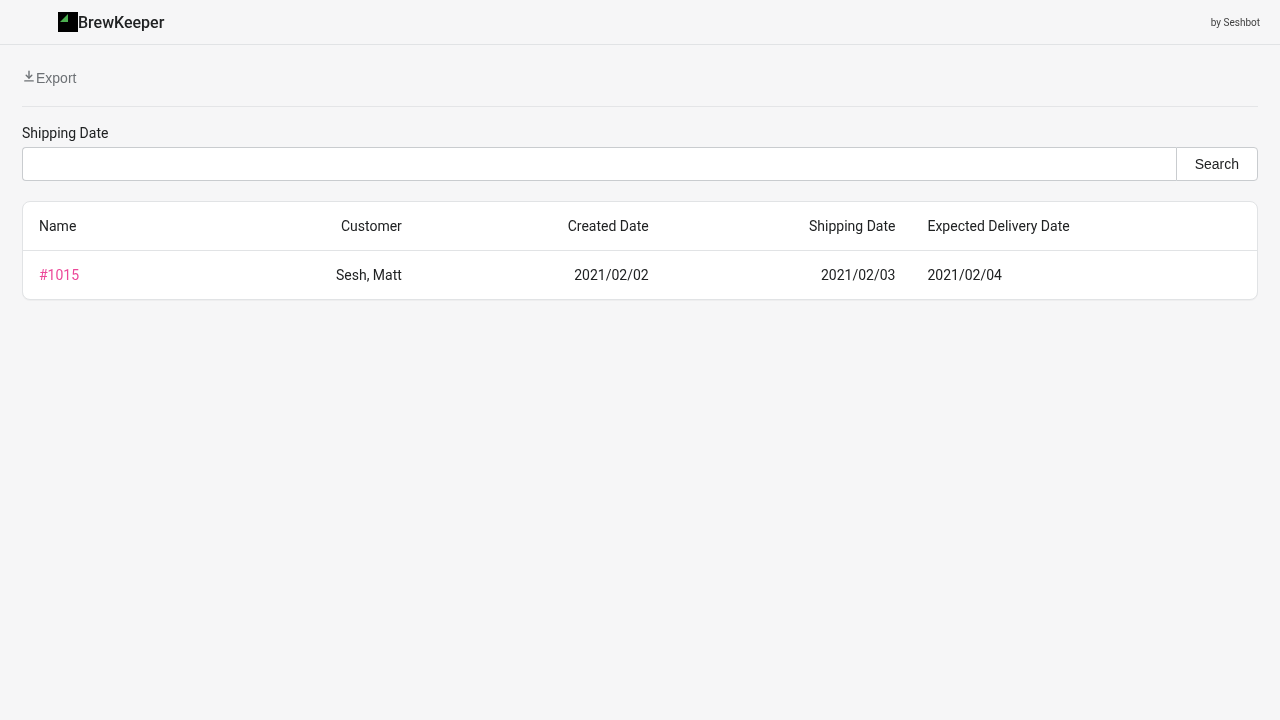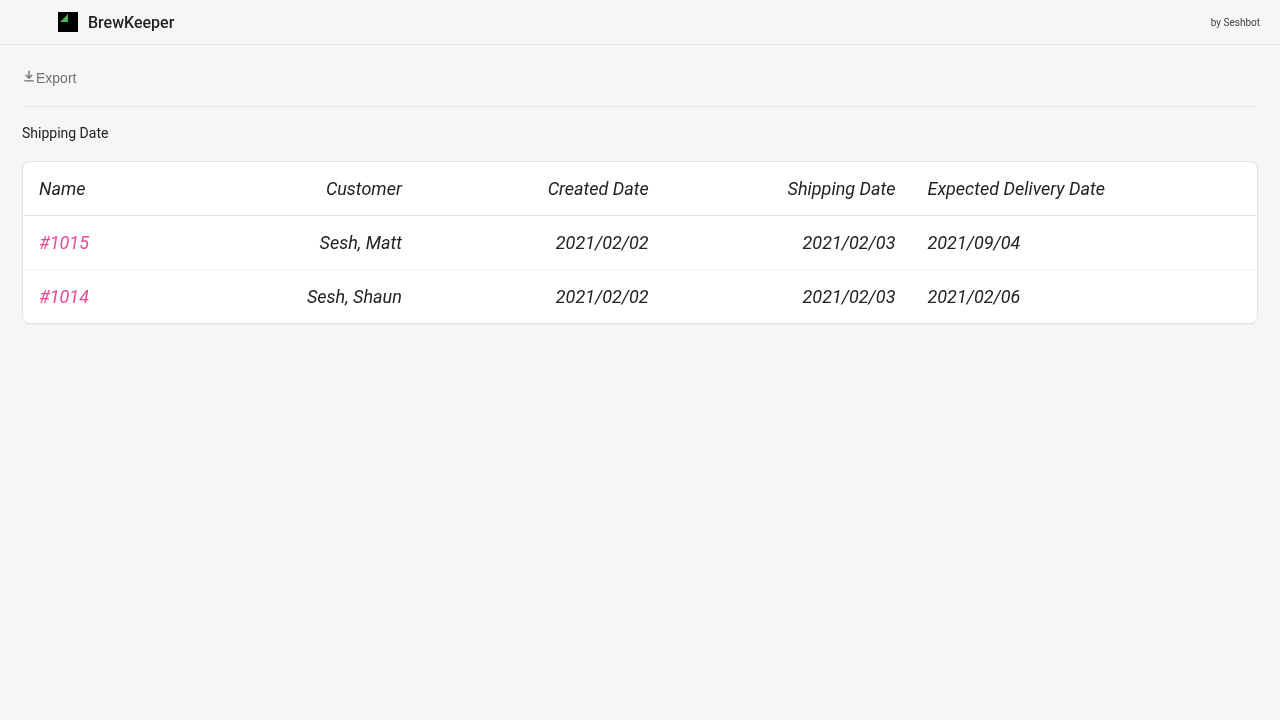--- a/index.html
+++ b/index.html
@@ -15,21 +15,20 @@
       display: flex;
       align-items: center;
       justify-content: space-between;
       padding: 12px 20px;
       border-bottom: 1px solid #e1e3e5;
       background: #f6f6f7;
     }
     .brand {
       display: flex;
       align-items: center;
-      gap: 10px;
       padding-left: 38px;
     }
     .brand-logo {
       width: 20px;
       height: 20px;
       background: #000;
       position: relative;
       display: inline-block;
     }
     .brand-logo::before {
@@ -117,23 +116,22 @@
       border-radius: 8px;
       overflow: hidden;
       box-shadow: 0 1px 0 rgba(0,0,0,0.03);
     }
     table {
       width: 100%;
       border-collapse: collapse;
     }
     th, td {
       padding: 16px 16px;
-      font-size: 18px;
+      font-size: 14px;
       text-align: left;
-      font-style: italic;
     }
     th {
       font-weight: 400;
       color: #202223;
       border-bottom: 1px solid #e1e3e5;
     }
     tbody tr + tr td {
       border-top: 1px solid #f1f2f3;
     }
     .col-customer { text-align: right; }
@@ -167,44 +165,41 @@
         <path d="M4 17h12"></path>
       </svg>
     </span>
     <span>Export</span>
   </button>
 
   <hr class="divider">
 
   <div class="filter">
     <label class="filter-label">Shipping Date</label>
+    <div class="search-row">
+      <input class="search-input" type="text" value="" style="">
+      <button class="search-btn">Search</button>
+    </div>
   </div>
 
   <div class="table-card">
     <table>
       <thead>
         <tr>
           <th style="width:18%">Name</th>
           <th style="width:14%" class="col-customer">Customer</th>
           <th style="width:20%" class="col-created">Created Date</th>
           <th style="width:20%" class="col-shipping">Shipping Date</th>
           <th style="width:28%" class="col-expected">Expected Delivery Date</th>
         </tr>
       </thead>
       <tbody>
         <tr>
           <td><span class="link">#1015</span></td>
           <td class="col-customer">Sesh, Matt</td>
           <td class="col-created">2021/02/02</td>
           <td class="col-shipping">2021/02/03</td>
-          <td class="col-expected">2021/09/04</td>
-        </tr>
-        <tr>
-          <td><span class="link">#1014</span></td>
-          <td class="col-customer">Sesh, Shaun</td>
-          <td class="col-created">2021/02/02</td>
-          <td class="col-shipping">2021/02/03</td>
-          <td class="col-expected">2021/02/06</td>
+          <td class="col-expected">2021/02/04</td>
         </tr>
       </tbody>
     </table>
   </div>
 </div>
 
 </body></html>

